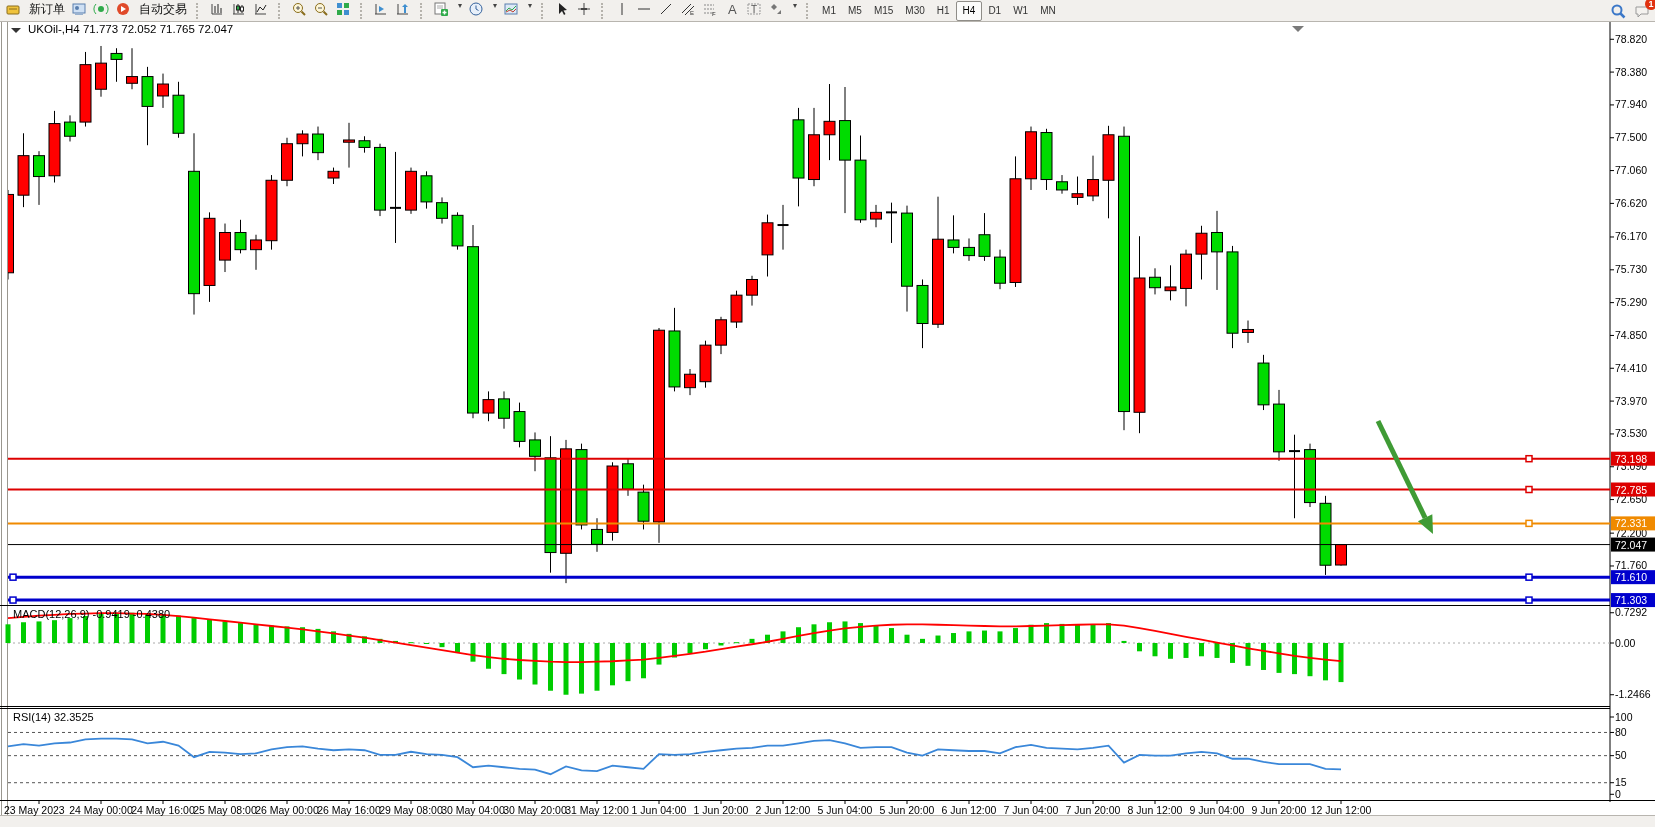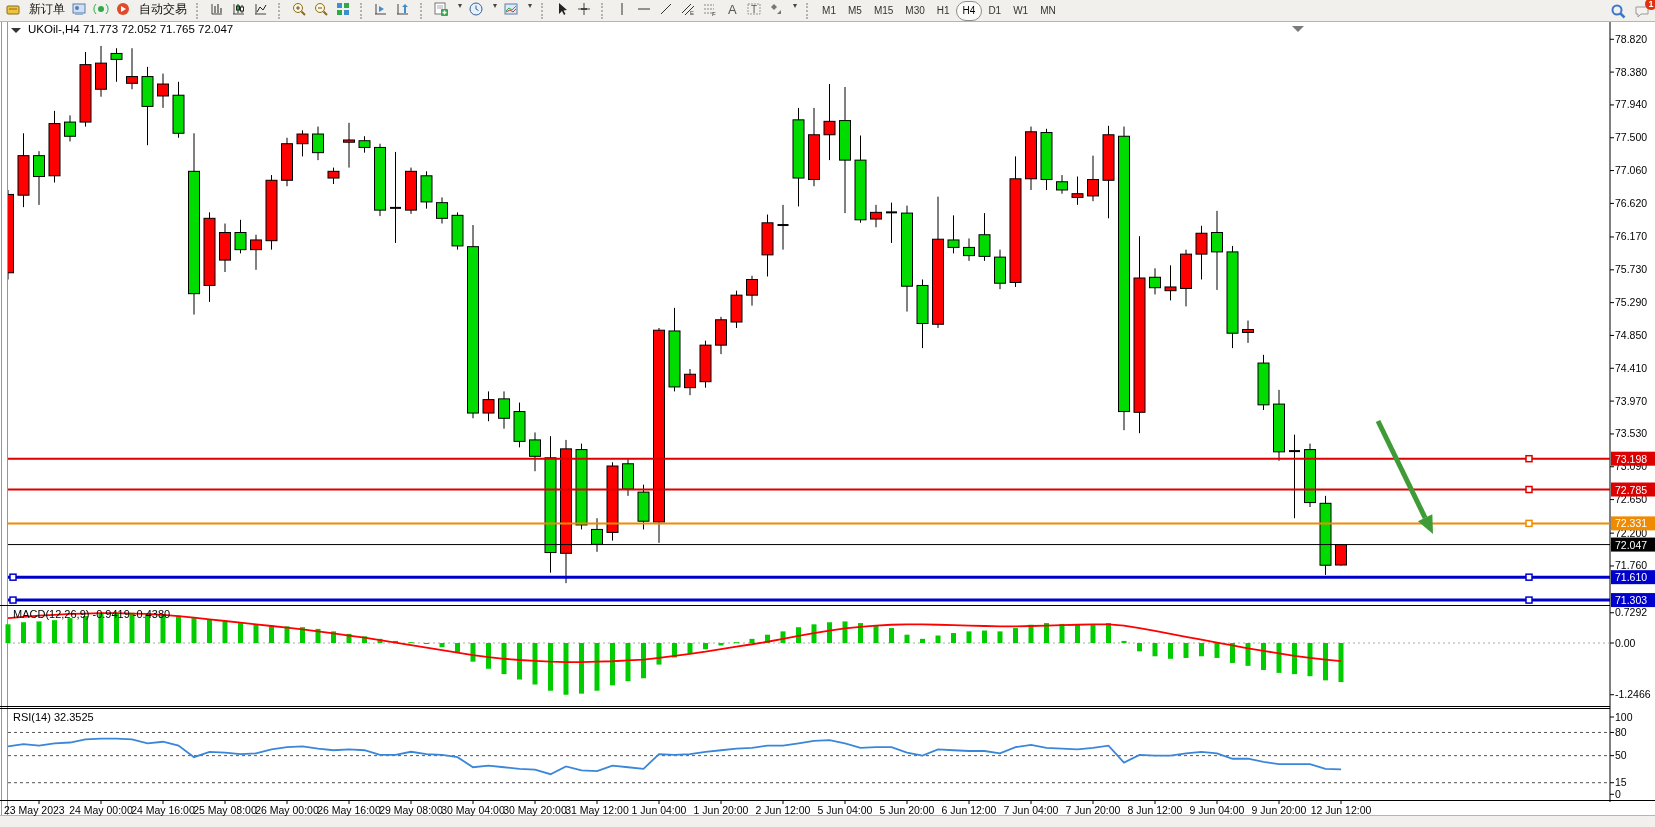--- a/index.html
+++ b/index.html
@@ -4,21 +4,21 @@
 <style>
   html,body{margin:0;padding:0;background:#fff;width:1655px;height:827px;overflow:hidden;
     font-family:"Liberation Sans","DejaVu Sans",sans-serif;}
   .app{position:relative;width:1655px;height:827px;background:#fff;}
   .toolbar{position:absolute;left:0;top:0;width:1655px;height:22px;background:#f2f0ed;
     border-bottom:1px solid #b8b5af;display:flex;align-items:center;box-sizing:border-box;padding-left:2px;}
   .tbtn{display:flex;align-items:flex-start;height:20px;padding:0 3px;cursor:default;gap:8px;}
   .tbtn .lbl{font-size:12px;color:#111;white-space:nowrap;}
   .sep{width:4px;height:16px;border-left:2px dotted #b6b3ad;margin:0 4px 0 6px;}
   .tf{font-size:10px;color:#333;padding:2px 6px;height:14px;line-height:14px;}
-  .tf.active{border:1px solid #8f8d88;background:#fbfbfa;border-radius:10px;color:#000;}
+  .tf.active{border:1px solid #8f8d88;background:#fbfbfa;border-radius:2px;color:#000;}
   .caret{font-size:8px;color:#444;margin-left:1px;}
   .tb-right{position:absolute;right:4px;top:0;height:22px;display:flex;align-items:center;gap:6px;}
   .badge{position:absolute;top:-4px;right:-6px;background:#e03210;color:#fff;border-radius:50%;
     width:12px;height:12px;font-size:9px;font-weight:bold;text-align:center;line-height:12px;}
   .nicon{position:relative;width:18px;height:18px;display:flex;align-items:center;justify-content:center;}
   svg text{font-family:"Liberation Sans","DejaVu Sans",sans-serif;}
   .axis-t{font-size:10.5px;fill:#000;}
   .tag-t{font-size:10.5px;fill:#fff;}
   .ind-t{font-size:11px;fill:#000;}
   .ttl-t{font-size:11.5px;fill:#000;}

